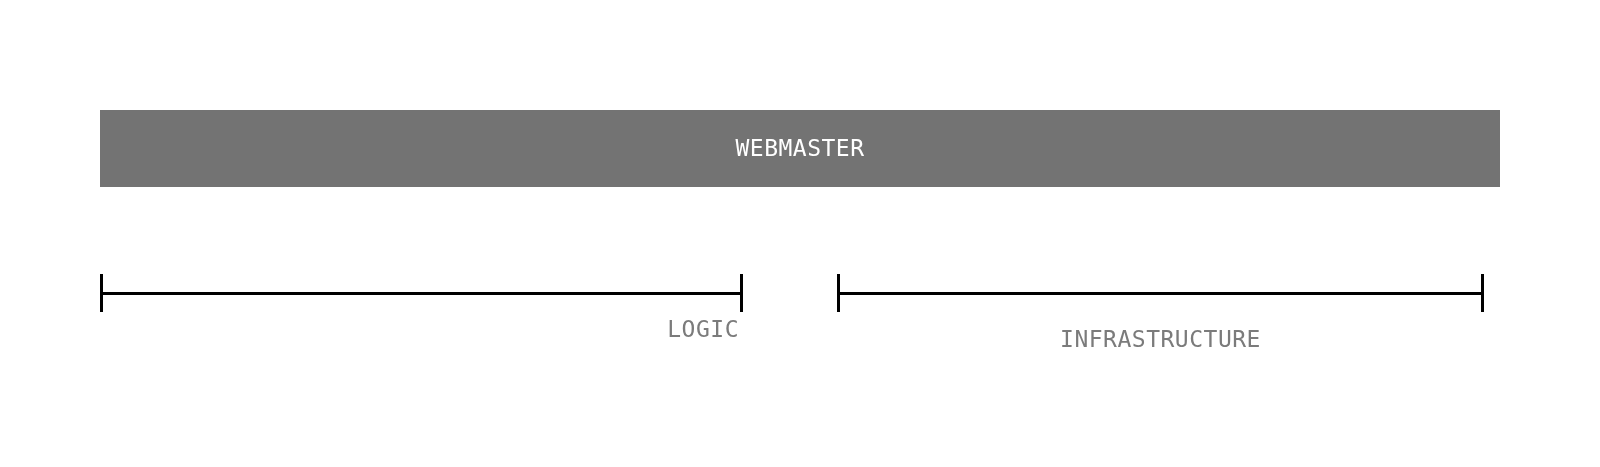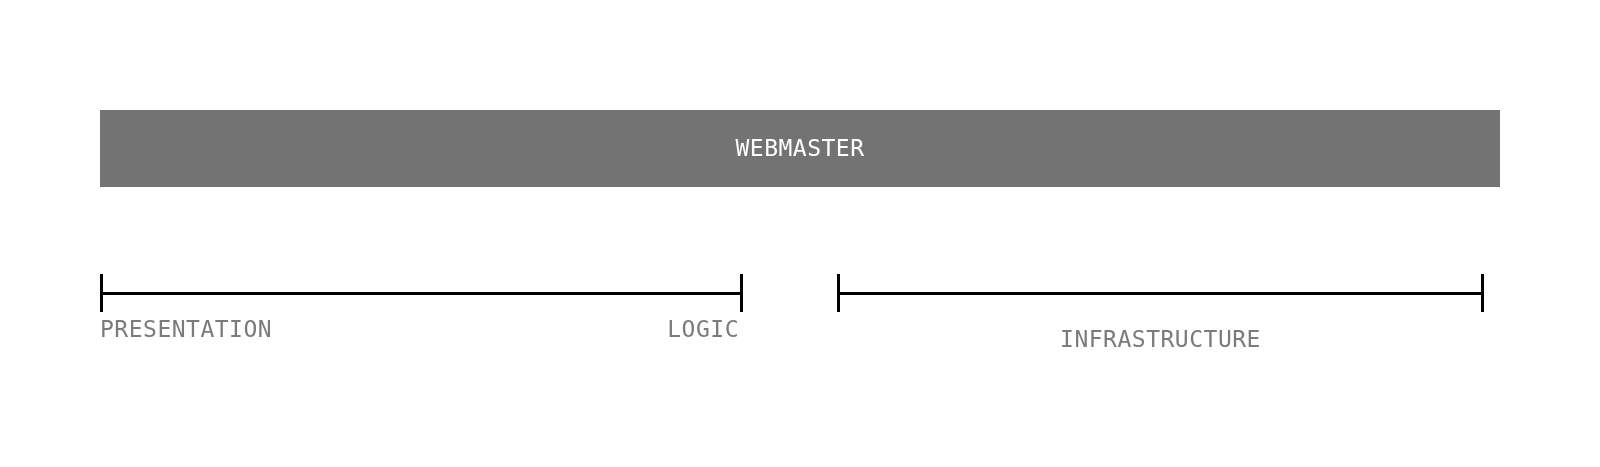--- a/index.html
+++ b/index.html
@@ -91,21 +91,20 @@
 <div class="stage">
 
   <div class="webmaster-bar">
     <span class="bar-title">WEBMASTER</span>
   </div>
 
   <div class="range range-left">
     <span class="tick tick-start"></span>
     <span class="rule"></span>
     <span class="tick tick-end"></span>
-    <span class="range-label label-left">PRESENTATION</span>
     <span class="range-label label-right">LOGIC</span>
   </div>
 
   <div class="range range-right">
     <span class="tick tick-start"></span>
     <span class="rule"></span>
     <span class="tick tick-end"></span>
     <span class="range-label label-center">INFRASTRUCTURE</span>
   </div>
 

